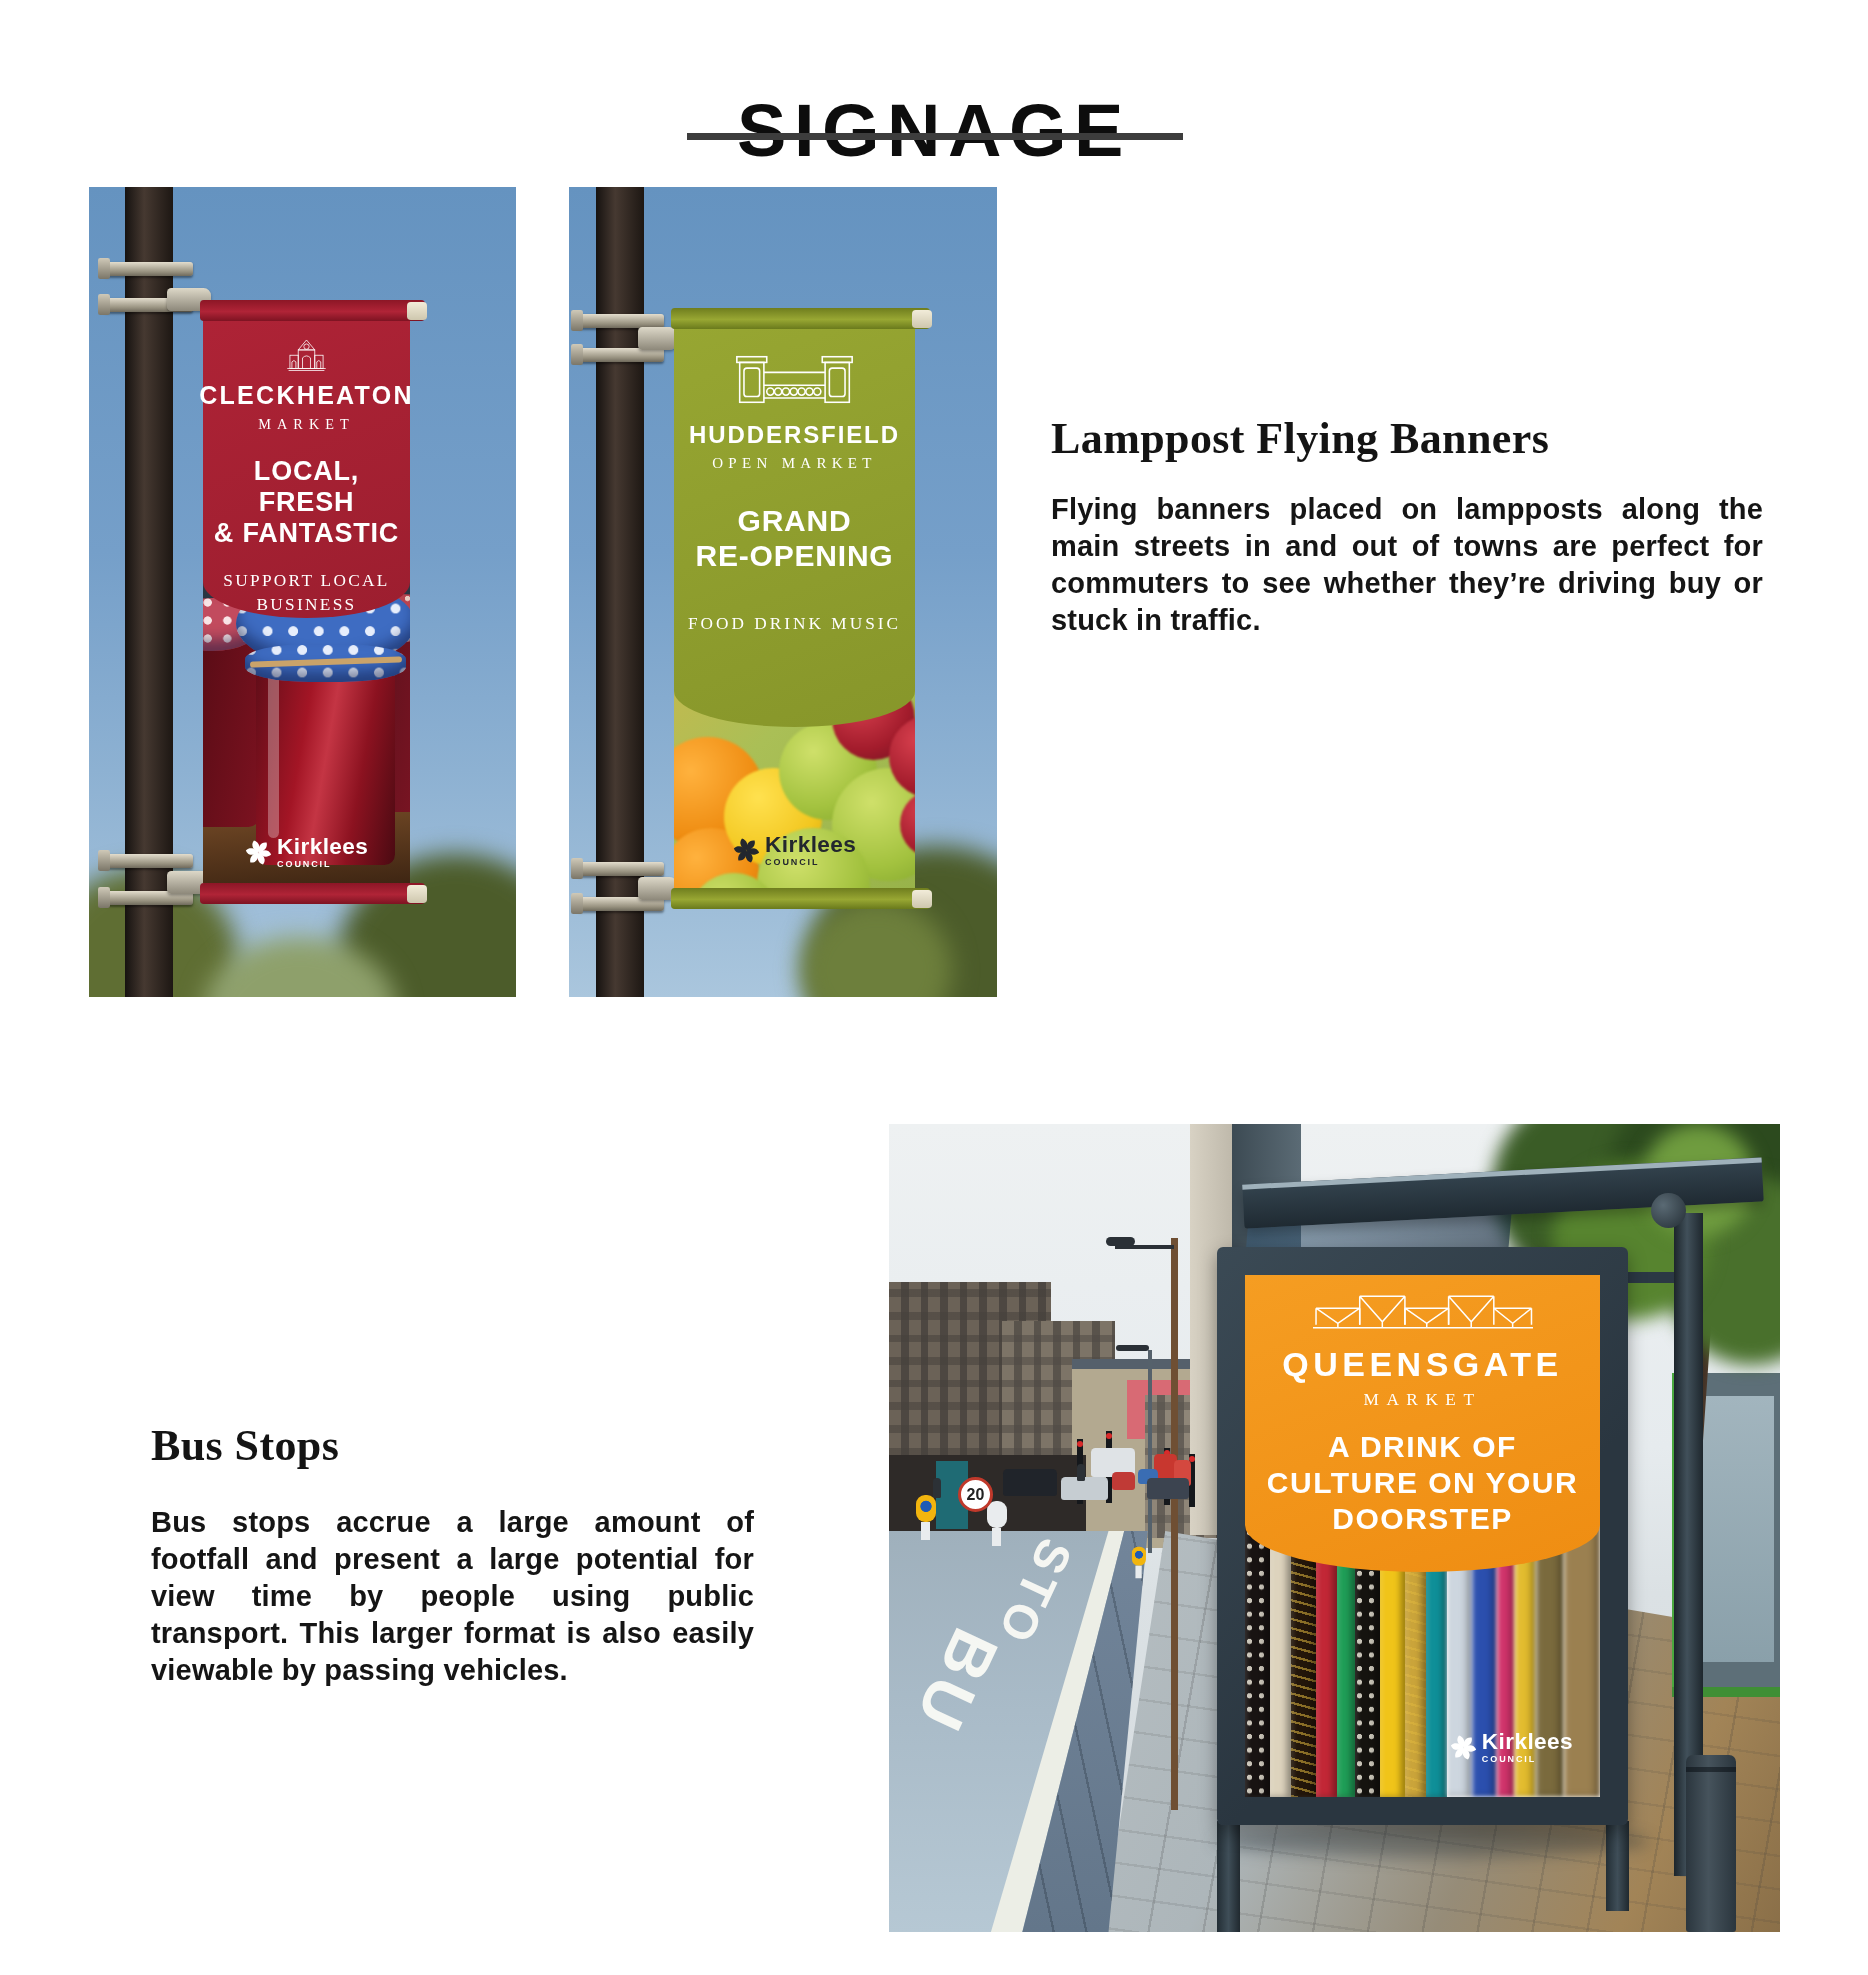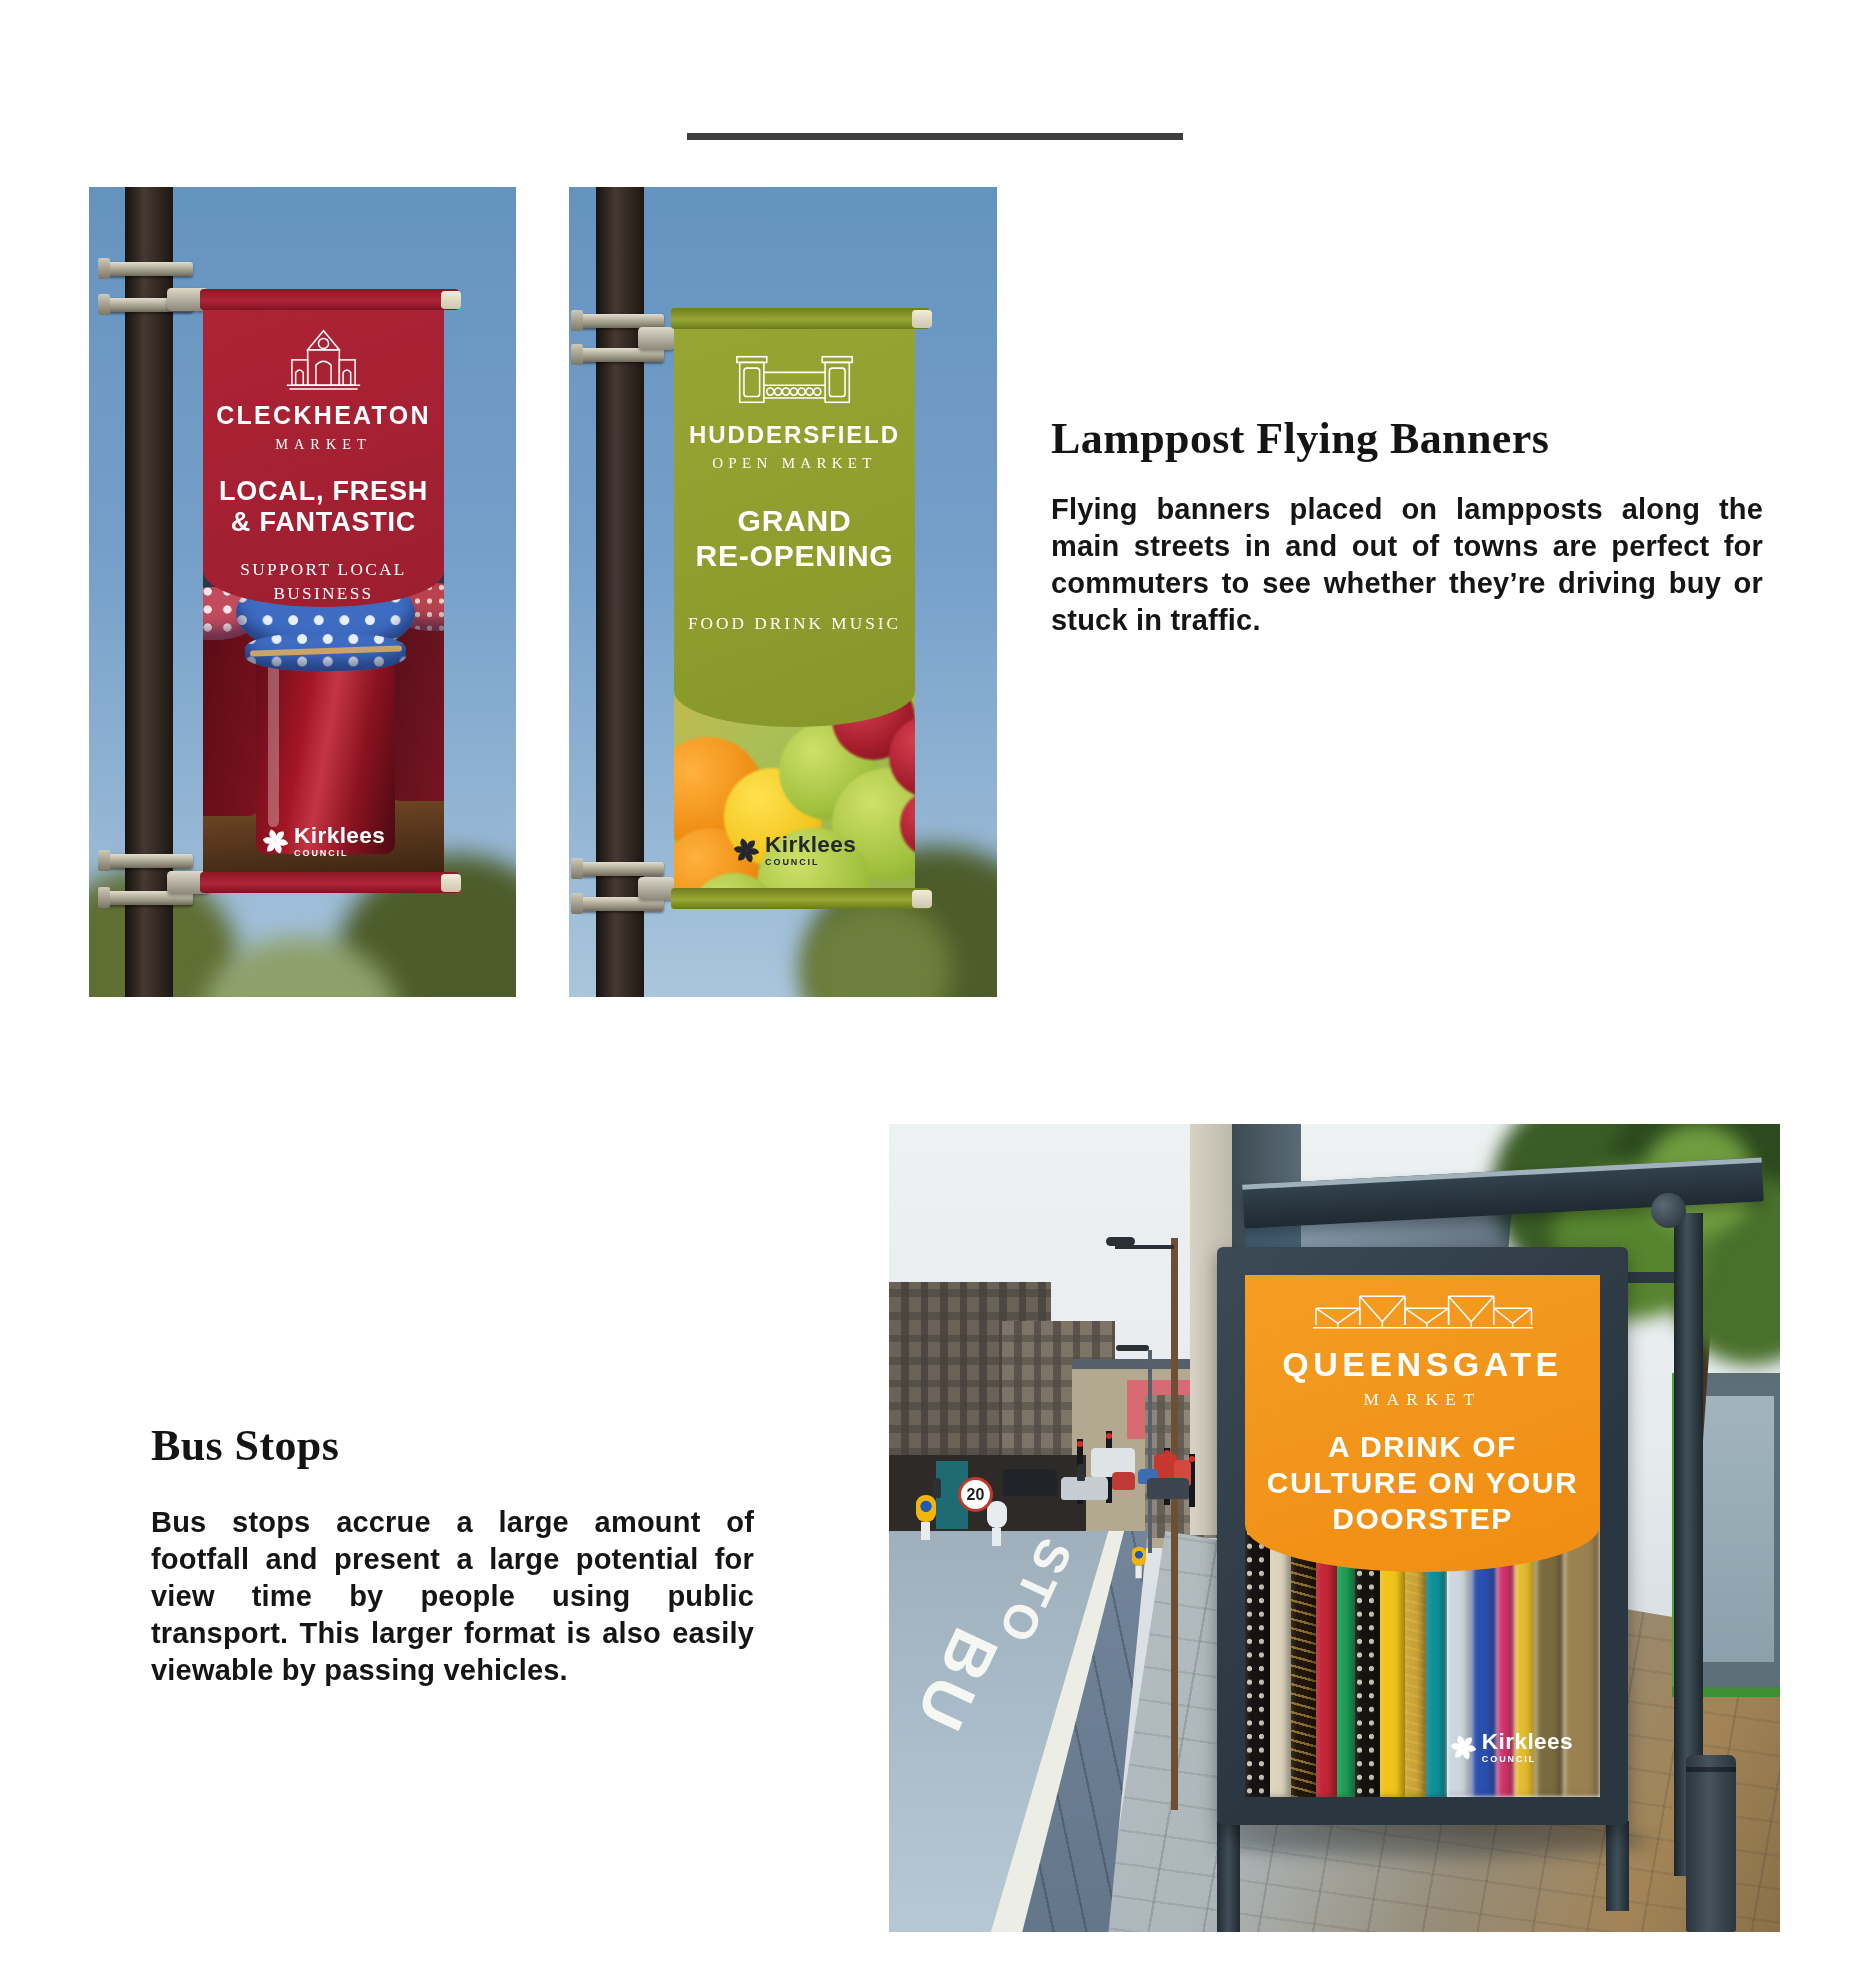--- a/index.html
+++ b/index.html
@@ -43,21 +43,21 @@
   .roll.red{background:linear-gradient(180deg,#8c1626,#b02437 55%,#7e1322);}
   .roll.olive{background:linear-gradient(180deg,#6f7d1e,#98a733 55%,#6a7a1c);}
   .banner-panel{position:absolute;left:0;right:0;display:flex;flex-direction:column;align-items:center;
         text-align:center;color:#fff;z-index:2;border-radius:0 0 50% 50% / 0 0 36px 36px;}
   .banner-photo{position:absolute;left:0;right:0;z-index:1;overflow:hidden;}
   .b-name{font-weight:bold;}
   .b-sub{font-family:"Liberation Serif","DejaVu Serif",serif;}
   .b-head{font-weight:bold;line-height:1.16;}
   .b-tag{font-family:"Liberation Serif","DejaVu Serif",serif;line-height:1.4;}
   
-  #banner1{left:114px;top:102px;width:241px;height:604px;}
+  #banner1{left:114px;top:113px;width:207px;height:604px;}
   #banner1 .banner-panel{top:16.6px;height:280px;padding-top:21px;
         background:linear-gradient(160deg,#ae2336,#9c1e2f);}
   #banner1 .b-name{font-size:25px;letter-spacing:2.3px;margin-top:9px;}
   #banner1 .b-sub{font-size:14.3px;letter-spacing:6px;margin-top:6px;}
   #banner1 .b-head{font-size:27px;letter-spacing:0.8px;margin-top:22.6px;}
   #banner1 .b-tag{font-size:17.3px;letter-spacing:2.3px;margin-top:19.6px;}
   #banner1 .banner-photo{top:226px;bottom:21px;}
   
   #banner2{left:105px;top:121px;width:241px;height:601px;}
   #banner2 .banner-panel{top:16.6px;height:377px;padding-top:25.6px;
@@ -186,20 +186,21 @@
       <path d="M18 18 C11 15 7 8 12 2 C19 4 21 12 18 18Z" transform="rotate(120 18 18)"></path>
       <path d="M18 18 C11 15 7 8 12 2 C19 4 21 12 18 18Z" transform="rotate(180 18 18)"></path>
       <path d="M18 18 C11 15 7 8 12 2 C19 4 21 12 18 18Z" transform="rotate(240 18 18)"></path>
       <path d="M18 18 C11 15 7 8 12 2 C19 4 21 12 18 18Z" transform="rotate(300 18 18)"></path>
     </g>
   </defs>
 </svg>
 
 <div class="canvas">
 
+  <h1 class="title">SIGNAGE</h1>
   <div class="title-underline"></div>
 
   <div class="photo" id="photo1">
     <div class="tree-blob" style="left:-45px;bottom:-68px;width:196px;height:196px;background:#5f6e33;"></div>
     <div class="tree-blob" style="right:-60px;bottom:-83px;width:241px;height:226px;background:#4c5c2a;"></div>
     <div class="tree-blob" style="left:113px;bottom:-98px;width:196px;height:158px;background:#8ea06b;"></div>
     <div class="pole" style="left:36px;"></div>
     <div class="strap" style="left:15px;top:75px;width:89px;"></div>
     <div class="strap" style="left:15px;top:111px;width:89px;"></div>
     <div class="arm" style="left:78px;top:101px;width:44px;"></div>

